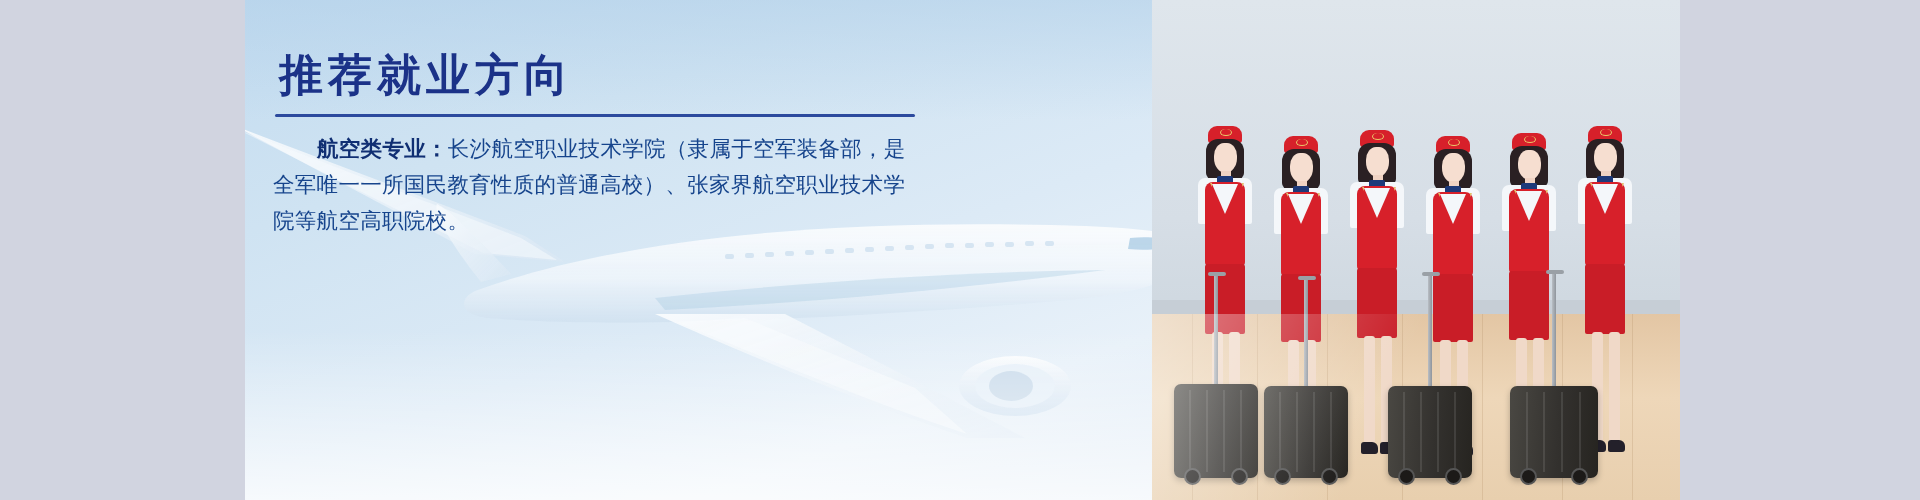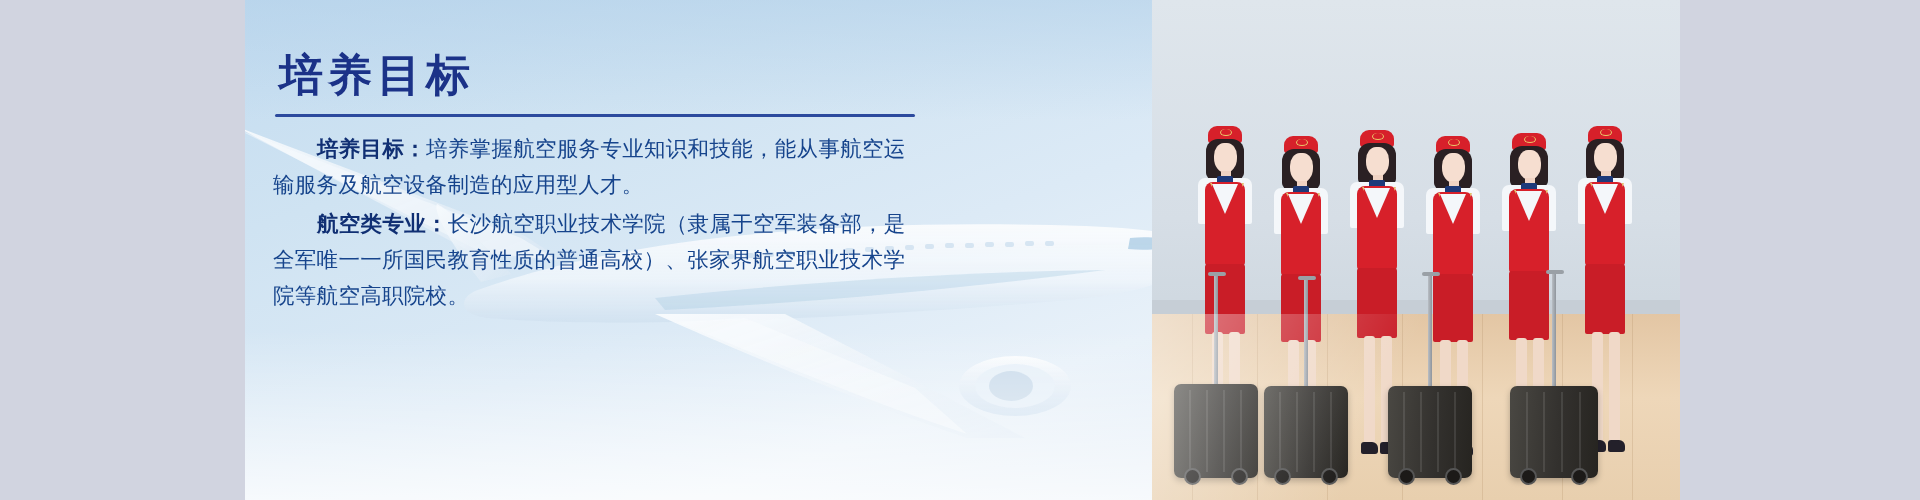--- a/index.html
+++ b/index.html
@@ -192,27 +192,24 @@
         <ellipse cx="790" cy="300" rx="40" ry="22" fill="#e6f0f8" opacity="0.9"></ellipse>
         <ellipse cx="786" cy="300" rx="22" ry="15" fill="#b8cfe3" opacity="0.7"></ellipse>
 
         <path d="M256 196 C224 156 208 126 212 118 C228 126 258 158 286 188 Z" fill="url(#wingg)" opacity="0.85"></path>
       </svg>
 
       <div id="panel-glow"></div>
 
       <div id="text-block">
 
-        <h1 id="page-title">培养目标</h1>
+        <h1 id="page-title">推荐就业方向</h1>
 
         <div id="title-rule"></div>
 
-        <p class="para">
-          <span class="lbl">培养目标：</span><span>培养掌握航空服务专业知识和技能，能从事航空运输服务及航空设备制造的应用型人才。</span>
-        </p>
 
         <p class="para">
           <span class="lbl">航空类专业：</span><span>长沙航空职业技术学院（隶属于空军装备部，是全军唯一一所国民教育性质的普通高校）、张家界航空职业技术学院等航空高职院校。</span>
         </p>
 
 
       </div>
     </div>
 
     <div id="photo-panel">

